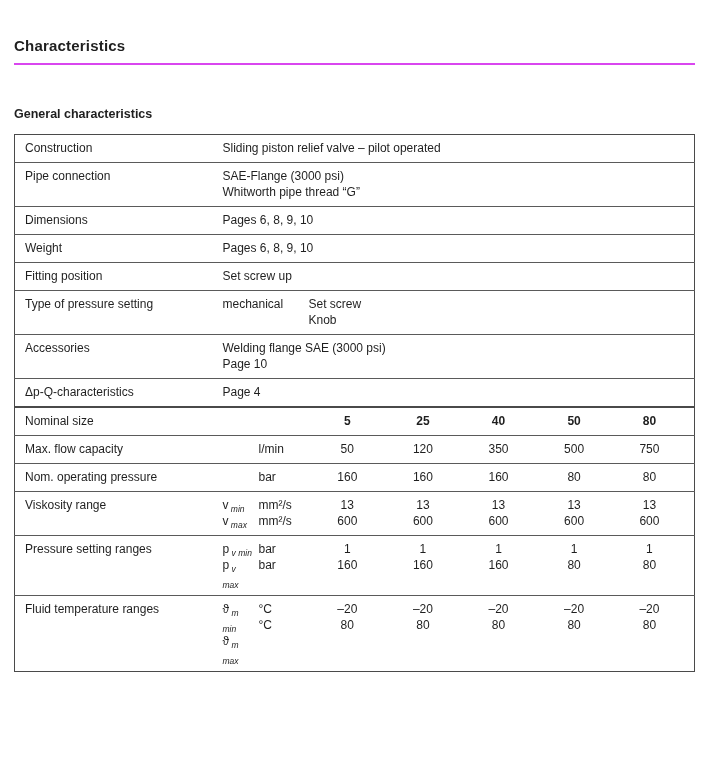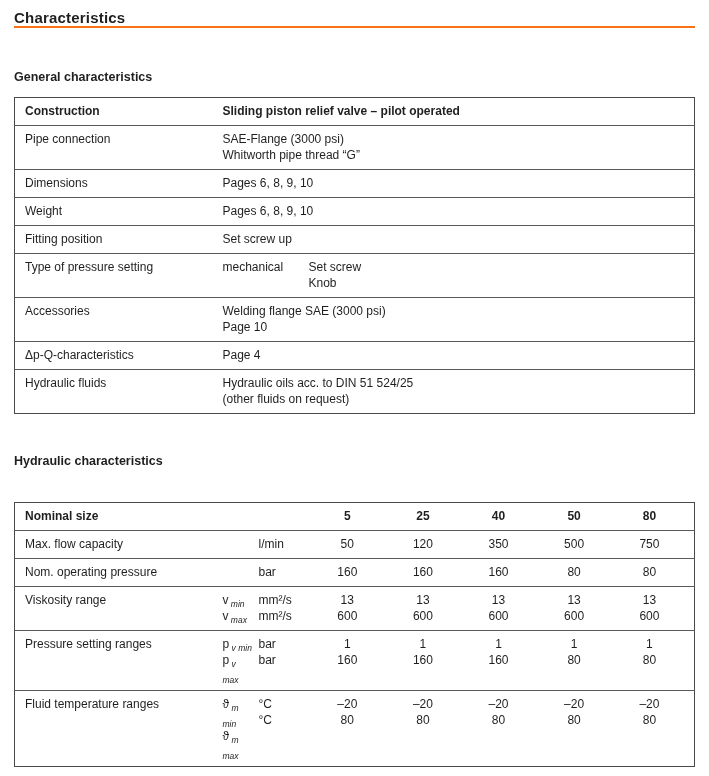--- a/index.html
+++ b/index.html
@@ -9,23 +9,24 @@
     font-family: "Liberation Sans", "DejaVu Sans", sans-serif;
     color: #1f1f1f;
     overflow: hidden;
   }
   .page { padding: 9px 14px 0 14px; }
 
   .page-title {
     font-size: 15px;
     font-weight: bold;
     letter-spacing: 0.2px;
-    padding-bottom: 0;
-    border-bottom: 2px solid #f97316;
+    padding-bottom: 9px;
+    border-bottom: 2px solid #d946ef;
     margin-bottom: 42px;
+    margin-top: 28px;
   }
 
   .section-heading {
     font-size: 12.5px;
     font-weight: bold;
     margin-bottom: 13px;
   }
   .section-heading.hyd { margin-top: 40px; margin-bottom: 34px; }
 
   table {
@@ -34,21 +35,21 @@
     table-layout: fixed;
     font-size: 12px;
     border: 1px solid #4a4a4a;
   }
   td {
     border-top: 1px solid #5a5a5a;
     vertical-align: top;
     padding: 5px 6px 6px 0;
     line-height: 16px;
   }
-  tr:first-child td { border-top: none; font-weight: bold; }
+  tr:first-child td { border-top: none; }
 
   
   .gen-table .g-label { width: 196px; padding-left: 10px; }
   .gen-table .g-value { padding-left: 12px; }
   .val-cols { display: flex; }
   .val-col.first { width: 86px; flex: none; }
 
   
   .hyd-table .h-label { width: 200px; padding-left: 10px; margin-left: 32px; }
   .hyd-table .h-sym   { width: 44px;  padding-left: 8px; }
@@ -126,32 +127,23 @@
           </td>
         </tr>
         <tr>
           <td class="g-label">Δp-Q-characteristics</td>
           <td class="g-value">
             <div class="val-cols">
               <div class="val-col">Page 4</div>
             </div>
           </td>
         </tr>
-        <tr>
-          <td class="g-label">Hydraulic fluids</td>
-          <td class="g-value">
-            <div class="val-cols">
-              <div class="val-col">Hydraulic oils acc. to DIN 51 524/25<br>(other fluids on request)</div>
-            </div>
-          </td>
-        </tr>
       </tbody>
   </table>
 
-  <div class="section-heading hyd">Hydraulic characteristics</div>
 
   <table class="hyd-table">
     <tbody id="hyd-body">
         <tr>
           <td class="h-label">Nominal size</td>
           <td class="h-sym"></td>
           <td class="h-unit"></td>
           <td class="h-val bold">
             <div>5</div>
           </td>

